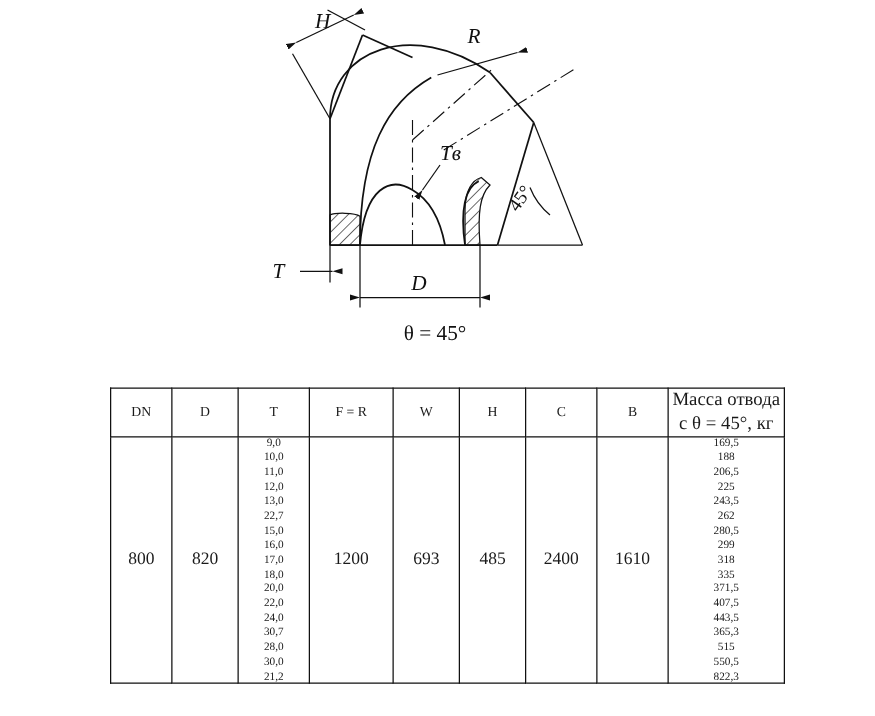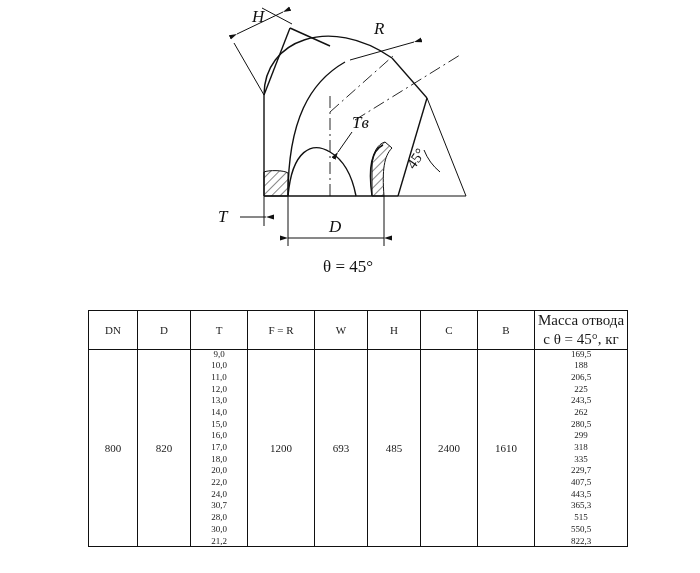--- a/index.html
+++ b/index.html
@@ -63,21 +63,21 @@
   }
   table.spec thead th {
     height: 32px;
     font-size: 11px;
   }
   .hdr-mass {
     line-height: 1.25;
     font-size: 15px;
   }
   td.val {
-    font-size: 11px;
+    font-size: 14px;
     height: 196px;
   }
   td.stack {
     height: 196px;
     padding: 4px 0;
   }
   .stack-list {
     display: flex;
     flex-direction: column;
     justify-content: space-between;
@@ -212,21 +212,21 @@
       <tr>
         <td class="val">800</td>
         <td class="val">820</td>
         <td class="stack">
           <div class="stack-list" id="t-list">
               <span>9,0</span>
               <span>10,0</span>
               <span>11,0</span>
               <span>12,0</span>
               <span>13,0</span>
-              <span>14,0</span>
+              <span>22,7</span>
               <span>15,0</span>
               <span>16,0</span>
               <span>17,0</span>
               <span>18,0</span>
               <span>20,0</span>
               <span>22,0</span>
               <span>24,0</span>
               <span>30,7</span>
               <span>28,0</span>
               <span>30,0</span>
@@ -243,21 +243,21 @@
               <span>169,5</span>
               <span>188</span>
               <span>206,5</span>
               <span>225</span>
               <span>243,5</span>
               <span>262</span>
               <span>280,5</span>
               <span>299</span>
               <span>318</span>
               <span>335</span>
-              <span>229,7</span>
+              <span>371,5</span>
               <span>407,5</span>
               <span>443,5</span>
               <span>365,3</span>
               <span>515</span>
               <span>550,5</span>
               <span>822,3</span>
             </div>
         </td>
       </tr>
     </tbody>

